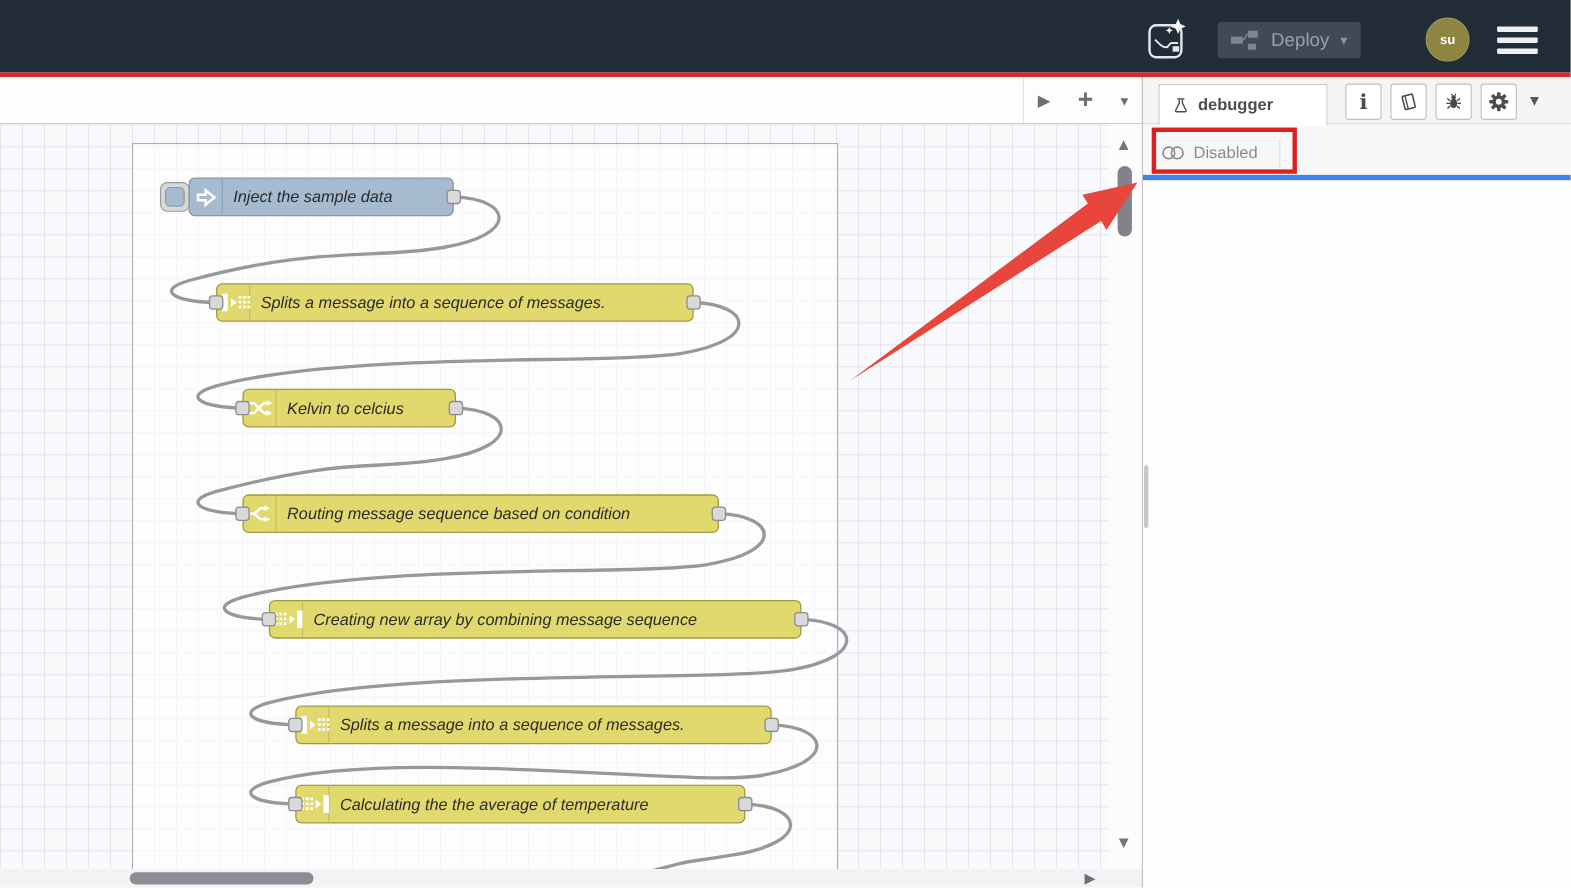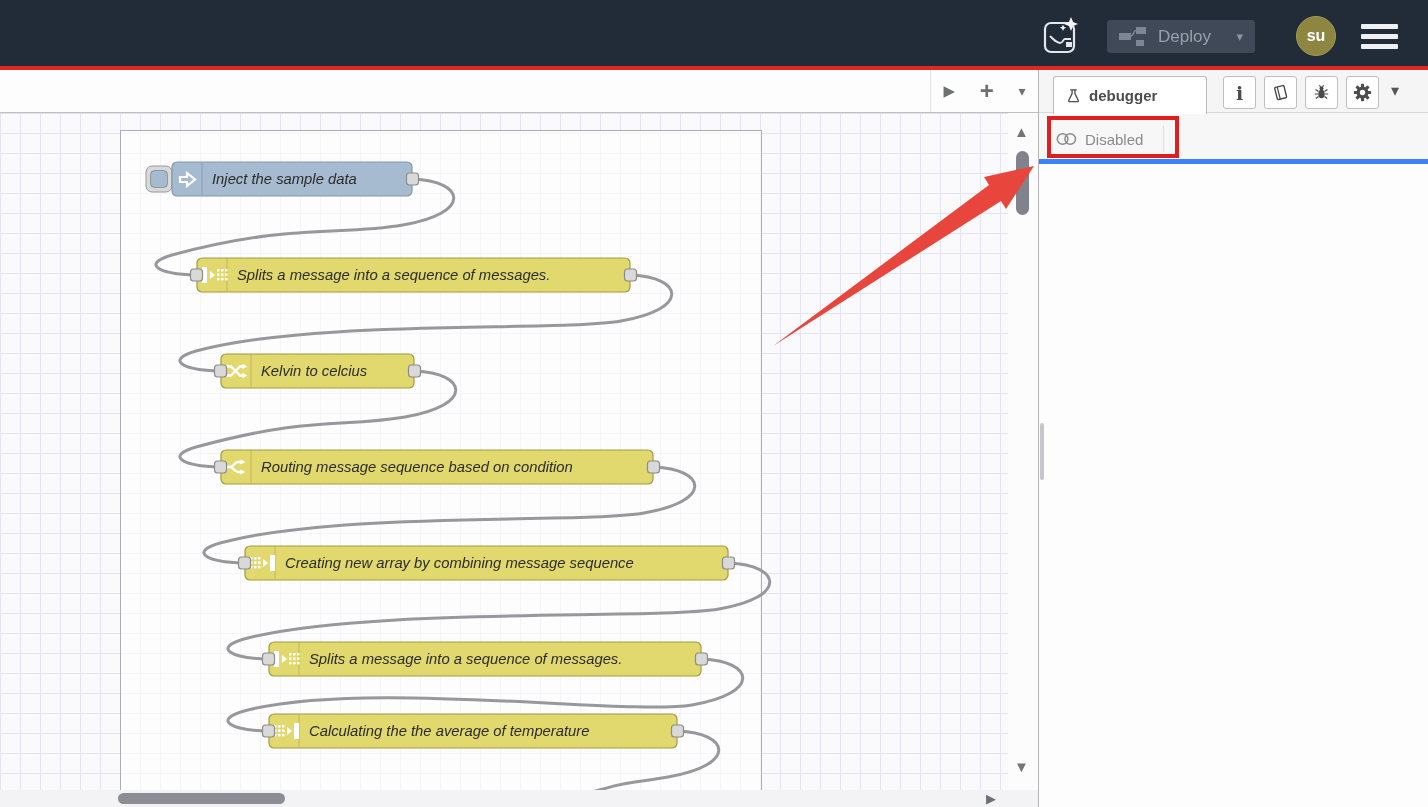--- a/index.html
+++ b/index.html
@@ -4,26 +4,26 @@
 <style>
   * { margin:0; padding:0; box-sizing:border-box; }
   html,body { width:1428px; height:807px; overflow:hidden; background:#fff;
               font-family:"Liberation Sans", sans-serif; }
   #page { position:relative; width:1428px; height:807px; overflow:hidden; }
 
   
   #header { position:absolute; left:0; top:0; width:1428px; height:66px; background:#222b38; }
   #red-line { position:absolute; left:0; top:66px; width:1428px; height:4px; background:#e12626; }
   .ai-btn { position:absolute; left:1042px; top:14px; width:38px; height:42px; background:transparent; border:none; cursor:pointer; }
-  .deploy-btn { position:absolute; left:1107px; top:20px; width:148px; height:33px; background:#404958; border:none; border-radius:3px;
+  .deploy-btn { position:absolute; left:1107px; top:20px; width:130px; height:33px; background:#404958; border:none; border-radius:3px;
                 display:flex; align-items:center; padding:0 12px; cursor:default; }
   .deploy-label { color:#9aa0a9; font-size:17px; margin-left:12px; }
   .deploy-caret { color:#8f949c; font-size:13px; margin-left:auto; padding-left:10px; }
   .avatar { position:absolute; left:1296px; top:16px; width:40px; height:40px; border-radius:50%; background:#8d8640;
-            color:#fff; font-weight:bold; font-size:16px; display:flex; align-items:center; justify-content:center; border:1px solid #a29b52; }
+            color:#fff; font-weight:bold; font-size:12px; display:flex; align-items:center; justify-content:center; border:1px solid #a29b52; }
   .hamburger { position:absolute; left:1361px; top:24px; width:37px; height:28px; background:transparent; border:none; cursor:pointer; }
   .hamburger span { display:block; width:37px; height:5px; background:#eef0f4; margin-bottom:5px; border-radius:1px; }
 
   
   #workspace { position:absolute; left:0; top:70px; width:1038px; height:737px; }
   #tabbar { position:absolute; left:0; top:0; width:1038px; height:43px; background:#fdfdfd; border-bottom:1px solid #bfbfbf; }
   .tab-controls { position:absolute; right:0; top:0; height:42px; width:108px; display:flex; align-items:center; justify-content:space-around; border-left:1px solid #e2e2e2; color:#6d7073; }
   .tc-play { font-size:15px; cursor:pointer; }
   .tc-plus { font-size:24px; font-weight:bold; cursor:pointer; line-height:20px; }
   .tc-caret { font-size:14px; cursor:pointer; }

